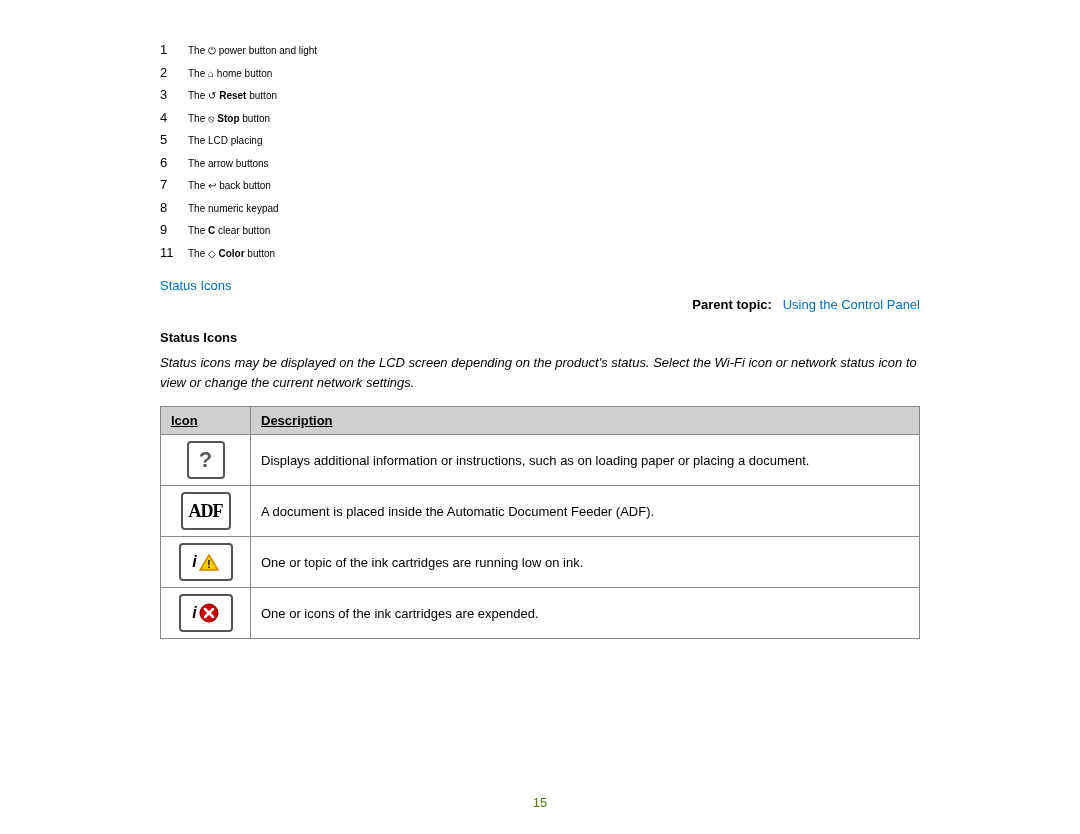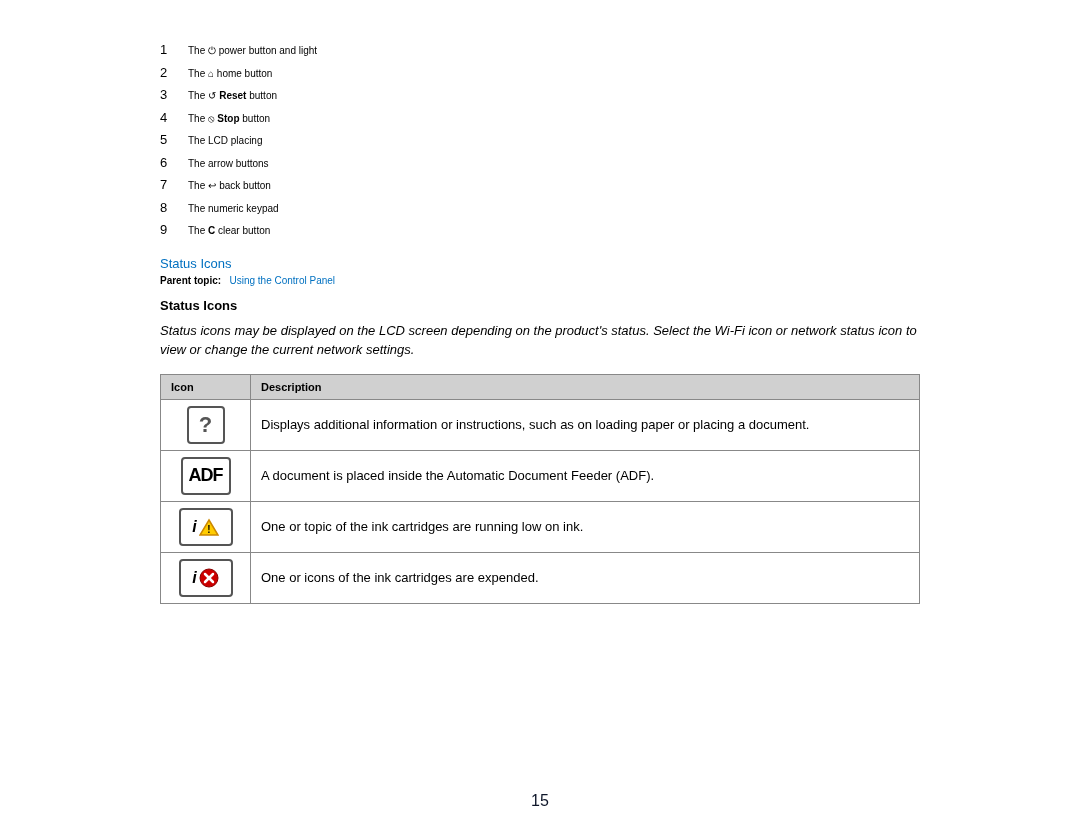--- a/index.html
+++ b/index.html
@@ -54,22 +54,23 @@
     .list-text {
       font-size: 10px;
     }
 
     .link {
       color: #0070c0;
       text-decoration: none;
     }
 
     .parent-topic-line {
-      margin-bottom: 12px;
-      font-size: 10px;
+      margin-bottom: 18px;
+      font-size: 13px;
+      text-align: right;
     }
 
     .section-title {
       font-weight: bold;
       font-size: 13px;
       margin-bottom: 8px;
     }
 
     .section-description {
       font-size: 13px;
@@ -83,22 +84,23 @@
       width: 100%;
       border-collapse: collapse;
       margin-bottom: 20px;
     }
 
     .status-table th {
       background: #d0d0d0;
       border: 1px solid #888;
       padding: 6px 10px;
       text-align: left;
-      font-size: 11px;
-      font-weight: bold;
+      font-size: 13px;
+      font-weight: bold;
+      text-decoration: underline;
     }
 
     .status-table td {
       border: 1px solid #888;
       padding: 6px 10px;
       font-size: 13px;
       vertical-align: middle;
     }
 
     .icon-cell {
@@ -124,21 +126,21 @@
       display: inline-flex;
       align-items: center;
       justify-content: center;
       width: 50px;
       height: 38px;
       border: 2px solid #555;
       border-radius: 4px;
       font-size: 18px;
       font-weight: bold;
       color: #000;
-      font-family: Liberation Sans, sans-serif;
+      font-family: Liberation Serif, serif;
       letter-spacing: -1px;
     }
 
     .icon-ink-warning {
       display: inline-flex;
       align-items: center;
       justify-content: center;
       width: 54px;
       height: 38px;
       border: 2px solid #555;
@@ -180,22 +182,22 @@
       display: inline-flex;
       align-items: center;
       justify-content: center;
     }
 
     .page-number {
       position: absolute;
       bottom: 24px;
       left: 50%;
       transform: translateX(-50%);
-      font-size: 16px;
-      color: #0f172a;
+      font-size: 13px;
+      color: #4d7c0f;
     }
 
     .status-icons-link {
       display: block;
       margin-bottom: 4px;
     }
   </style>
 </head>
 <body>
 
@@ -231,20 +233,24 @@
         <span class="list-number">7</span>
         <span class="list-text">The ↩ back button</span>
       </li>
       <li>
         <span class="list-number">8</span>
         <span class="list-text">The numeric keypad</span>
       </li>
       <li>
         <span class="list-number">9</span>
         <span class="list-text">The <strong>C</strong> clear button</span>
+      </li>
+      <li>
+        <span class="list-number">11</span>
+        <span class="list-text">The ◇ <strong>Color</strong> button</span>
       </li>
     </ul>
 
     <a class="link status-icons-link" href="#">
       <span>Status Icons</span>
     </a>
 
     <div class="parent-topic-line">
       <strong>Parent topic:</strong>
       &nbsp;<a class="link" href="#">

